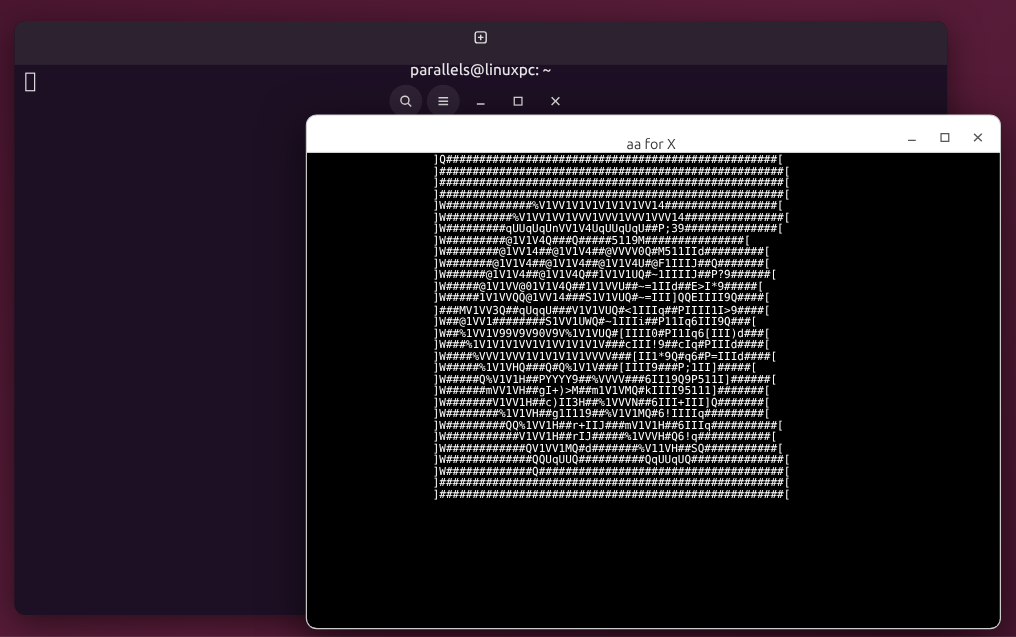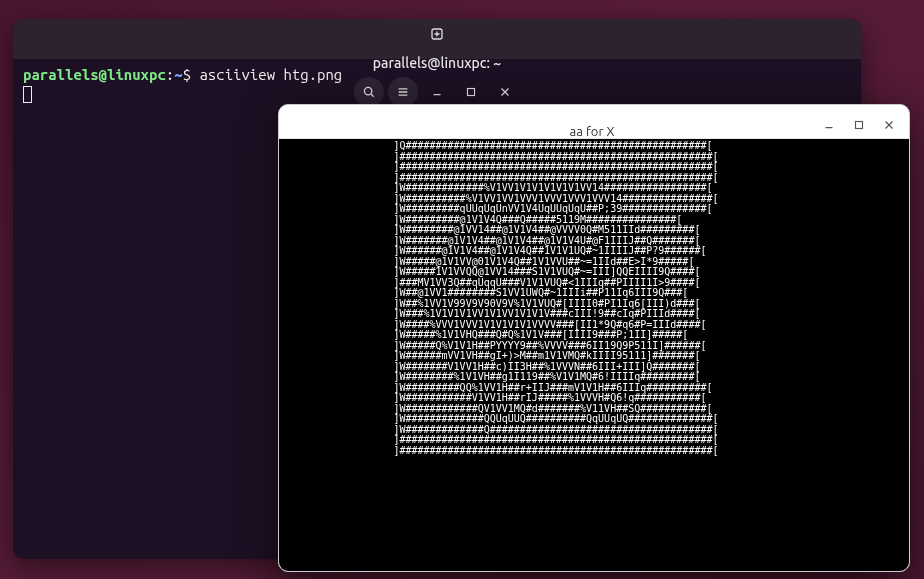--- a/index.html
+++ b/index.html
@@ -151,24 +151,20 @@
       </div>
       <div class="tb-btn">
         <svg width="14" height="14" viewBox="0 0 16 16">
             <line x1="4" y1="4" x2="12" y2="12" stroke="#ddd" stroke-width="1.5"></line>
             <line x1="12" y1="4" x2="4" y2="12" stroke="#ddd" stroke-width="1.5"></line>
           </svg>
       </div>
     </div>
   </div>
   <div class="terminal-body">
-    <div>
-      <span class="prompt-user">parallels</span><span class="prompt-user">@</span><span class="prompt-host">linuxpc</span><span class="prompt-sep">:</span><span class="prompt-path">~</span><span class="prompt-sep">$</span>
-      <span class="cmd">asciiview htg.png</span>
-    </div>
     <div><span class="cursor-block"></span></div>
   </div>
 </div>
 
 <div class="aa-window">
   <div class="aa-titlebar">
     <div class="aa-tb-left"></div>
     <div class="aa-tb-center">aa for X</div>
     <div class="aa-tb-right">
       <div class="aa-tb-btn">

